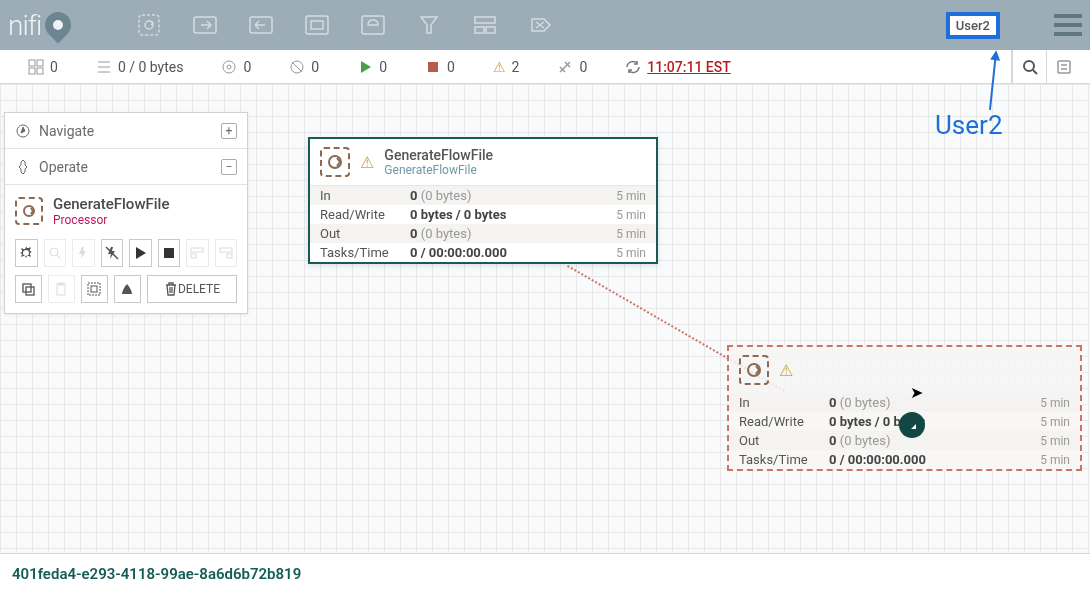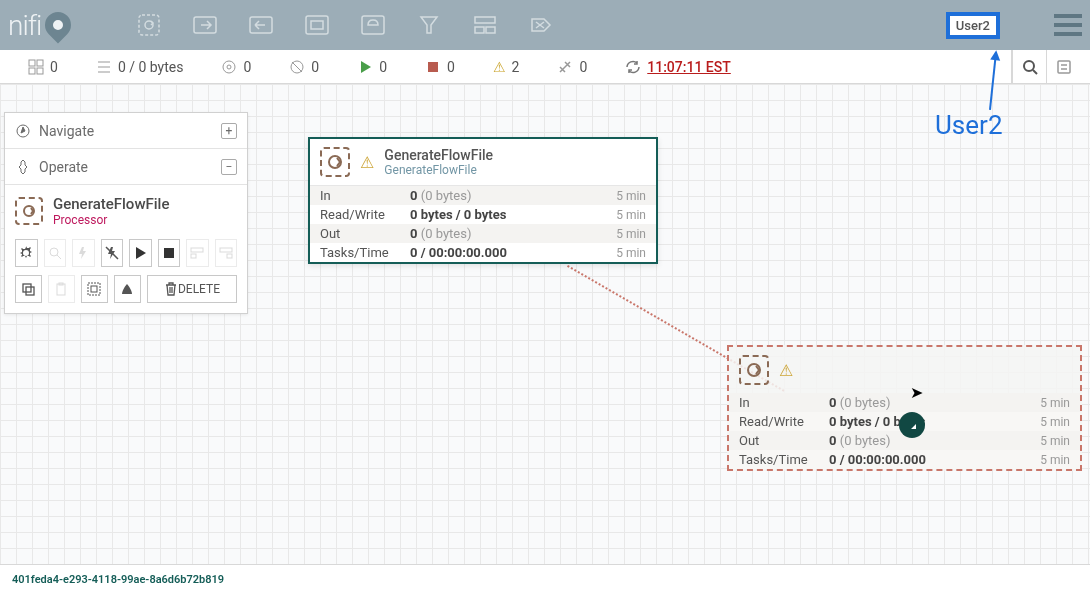--- a/index.html
+++ b/index.html
@@ -78,21 +78,21 @@
   
   .conn-line { position: absolute; border-top: 2px dotted #c9766a; transform-origin: top left; }
   
   
   .drag-handle { position: absolute; width: 26px; height: 26px; border-radius: 50%; background: #114843; display: flex; align-items: center; justify-content: center; color: #fff; }
   
   
   .cursor { position: absolute; font-size: 16px; color: #000; pointer-events: none; }
   
   
-  .breadcrumb-bar { position: absolute; left: 0; bottom: 0; right: 0; height: 30px; background: #fff; border-top: 1px solid #d8d8d8; display: flex; align-items: center; padding: 0 12px; font-size: 11px; color: #145d57; font-weight: 600; }
+  .breadcrumb-bar { position: absolute; left: 0; bottom: 0; right: 0; height: 41px; background: #fff; border-top: 1px solid #d8d8d8; display: flex; align-items: center; padding: 0 12px; font-size: 15px; color: #145d57; font-weight: 600; }
   
   
   .anno-arrow { position: absolute; width: 2px; background: #1e6fd9; }
   .anno-arrow::before { content: ""; position: absolute; top: -2px; left: -4px; border-left: 5px solid transparent; border-right: 5px solid transparent; border-bottom: 10px solid #1e6fd9; }
   .anno-label { position: absolute; color: #1e6fd9; font-size: 26px; font-weight: 400; }
 </style>
 </head>
 <body>
 
 <div class="top-toolbar">

